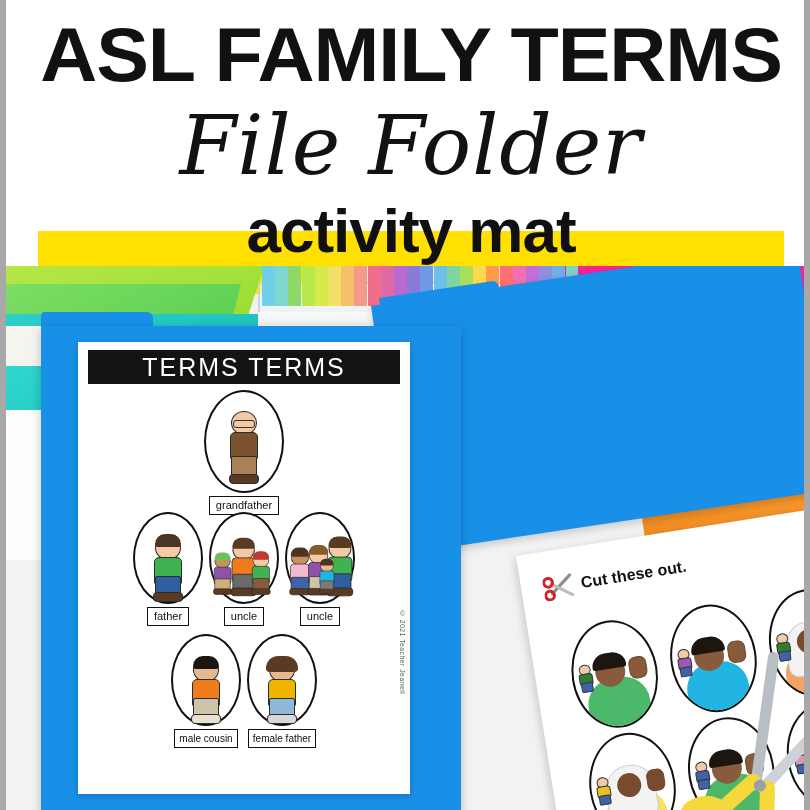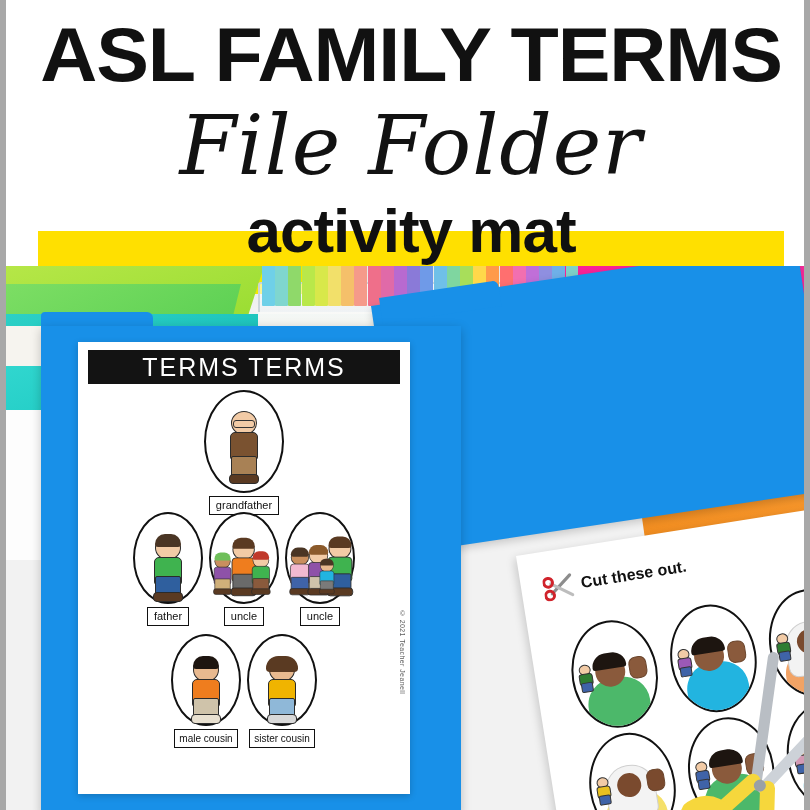--- a/index.html
+++ b/index.html
@@ -304,21 +304,21 @@
         <div class="cell">
           <div class="oval o-sm">
             <div class="fig small">
               <div class="f-head" style="background:#e8b98f"></div>
               <div class="f-hair" style="background:#5a3a22;width:32px;height:16px"></div>
               <div class="f-body" style="background:#f0b400"></div>
               <div class="f-legs" style="background:#8fb8d8;top:40px;height:18px"></div>
               <div class="f-shoes" style="top:56px;background:#d8d8d8"></div>
             </div>
           </div>
-          <div class="lbl sm">sister cousin</div>
+          <div class="lbl sm">female father</div>
         </div>
       </div>
     </div>
 
     <div id="sheet">
       <div id="sheet-head">
         <svg width="30" height="26" viewBox="0 0 30 26">
           <line x1="8" y1="19" x2="28" y2="3" stroke="#8d8d8d" stroke-width="3.2" stroke-linecap="round"></line>
           <line x1="8" y1="9" x2="28" y2="23" stroke="#bdbdbd" stroke-width="3.2" stroke-linecap="round"></line>
           <circle cx="5.5" cy="20.5" r="4.4" fill="none" stroke="#d0232b" stroke-width="3"></circle>

